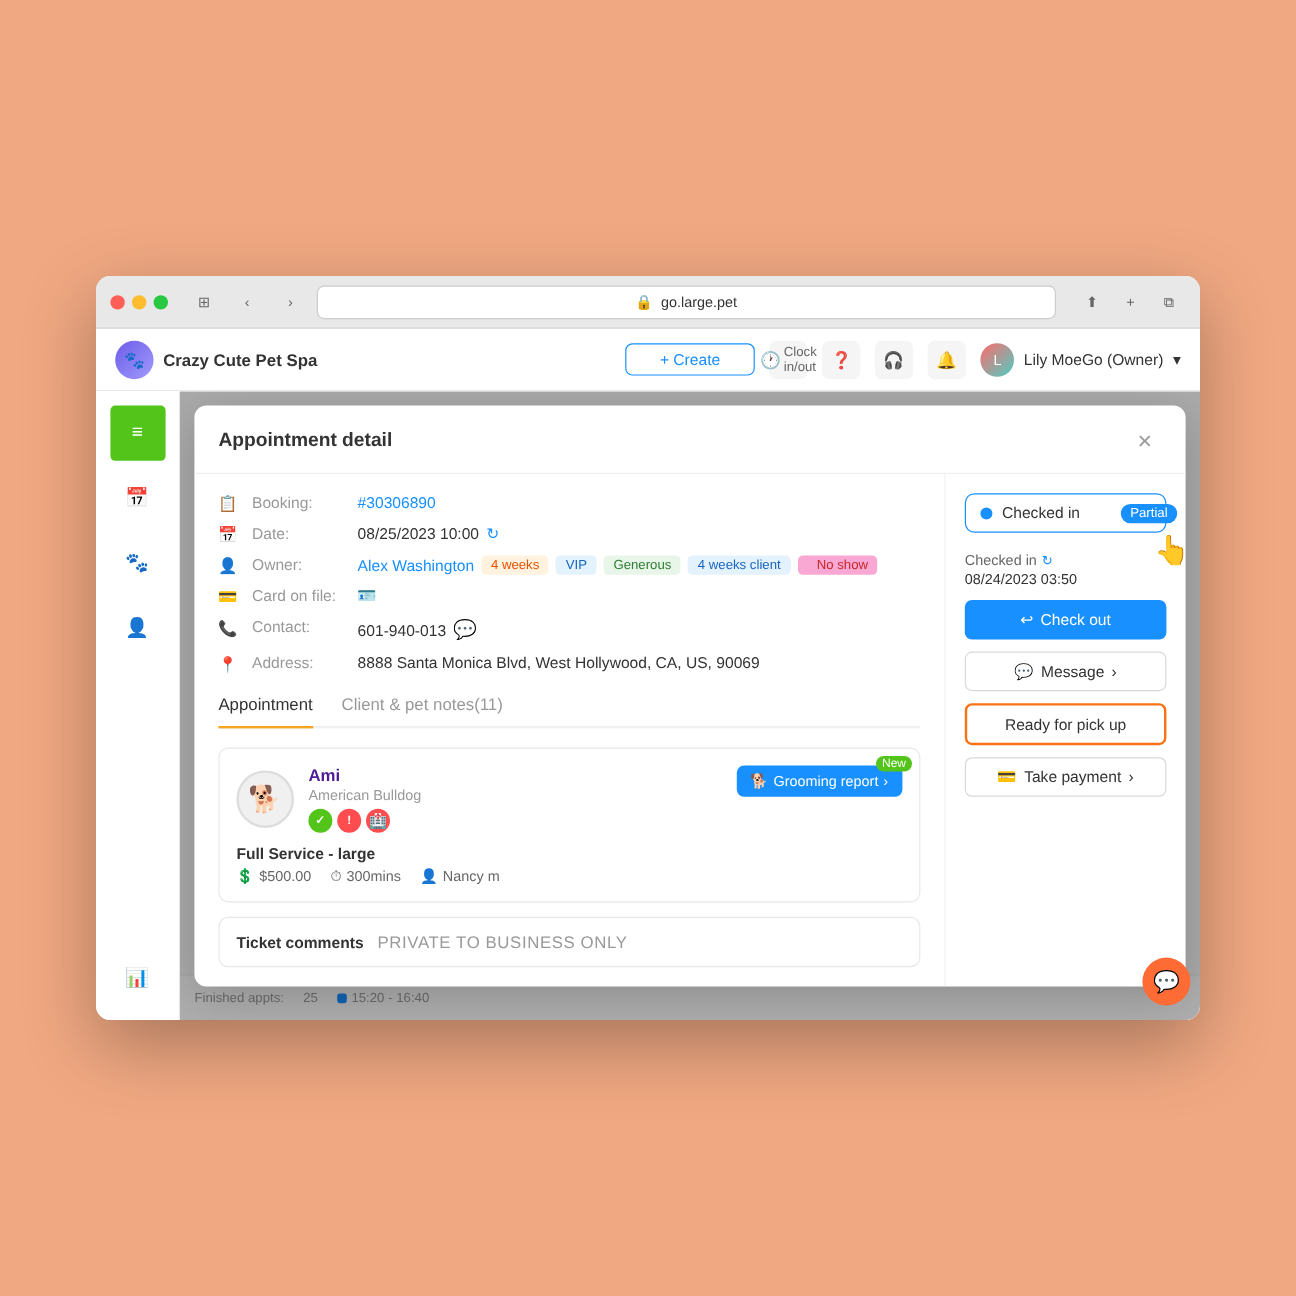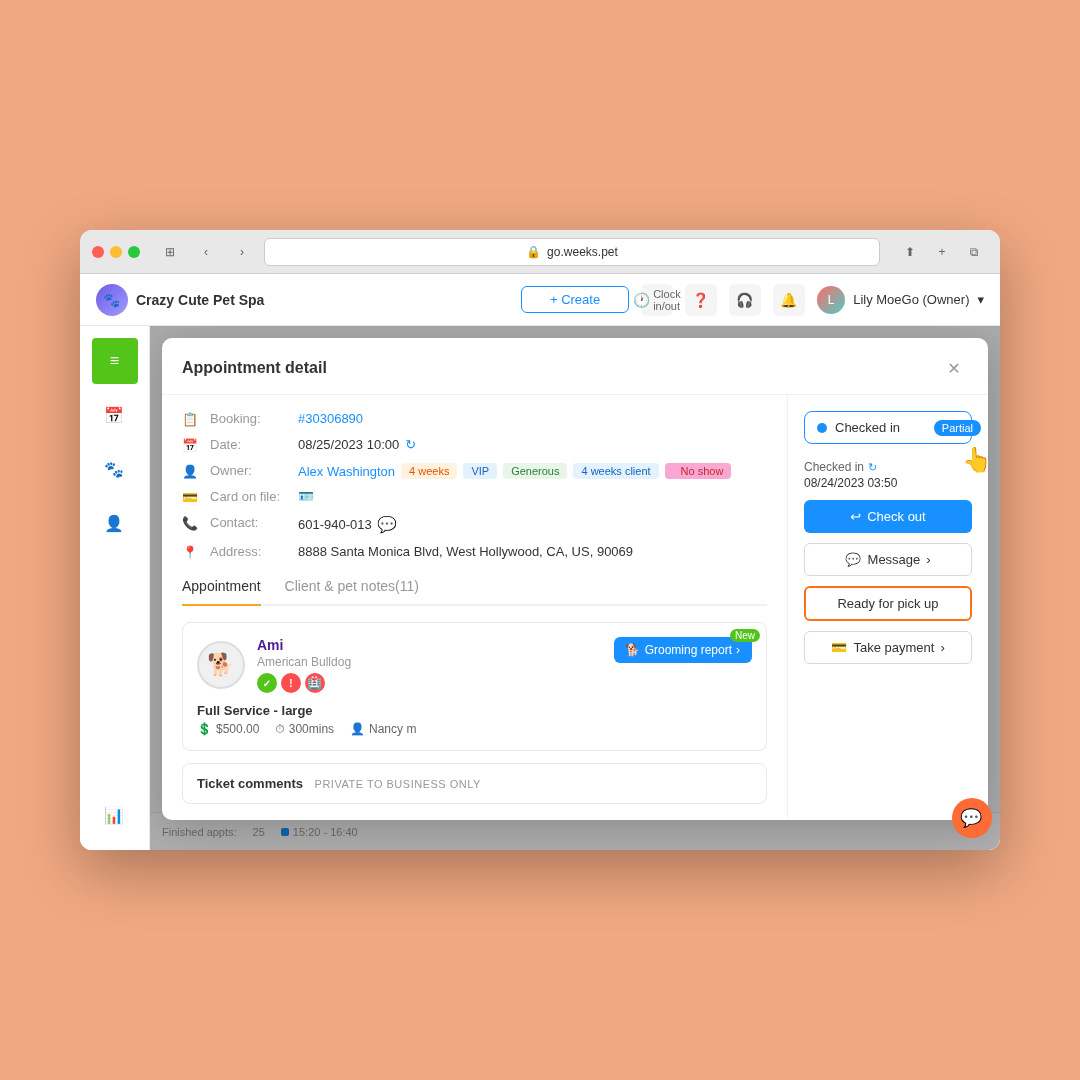--- a/index.html
+++ b/index.html
@@ -380,21 +380,21 @@
       border-radius: 8px;
       padding: 12px 14px;
       font-size: 13px;
       color: #333;
     }
     .ticket-label {
       font-weight: 600;
       display: inline;
     }
     .ticket-private {
-      font-size: 11px;
+      font-size: 14px;
       color: #999;
       margin-left: 8px;
       text-transform: uppercase;
       font-weight: 500;
       letter-spacing: 0.5px;
     }
 
     
     .modal-right {
       width: 200px;
@@ -557,21 +557,21 @@
     <div class="traffic-lights">
       <div class="tl tl-red"></div>
       <div class="tl tl-yellow"></div>
       <div class="tl tl-green"></div>
     </div>
     <button class="browser-btn">⊞</button>
     <button class="browser-btn">‹</button>
     <button class="browser-btn">›</button>
     <div class="address-bar">
       <span>🔒</span>
-      <span>go.weeks.pet</span>
+      <span>go.large.pet</span>
     </div>
     <div class="browser-actions">
       <button class="browser-btn">⬆</button>
       <button class="browser-btn">+</button>
       <button class="browser-btn">⧉</button>
     </div>
   </div>
 
   <div class="app-content">
 

